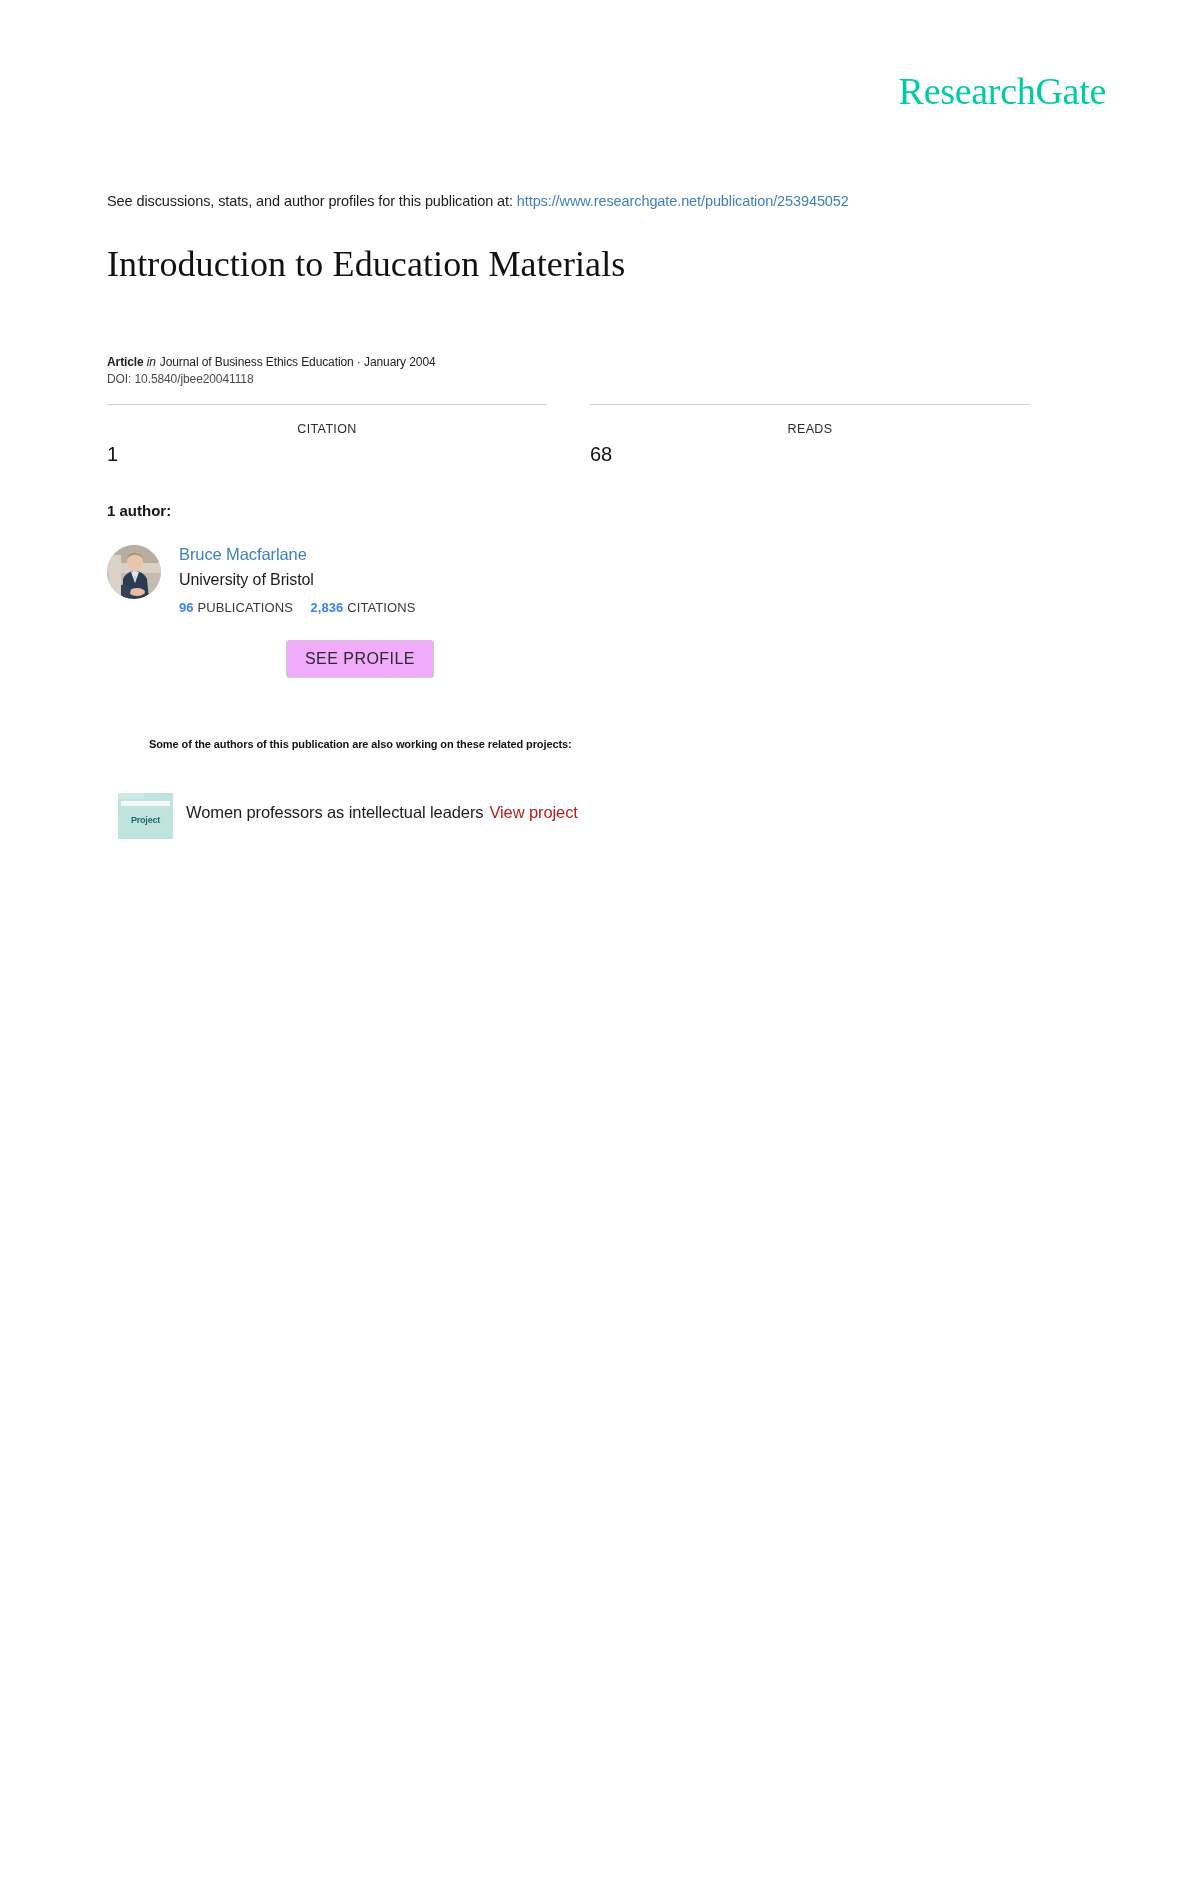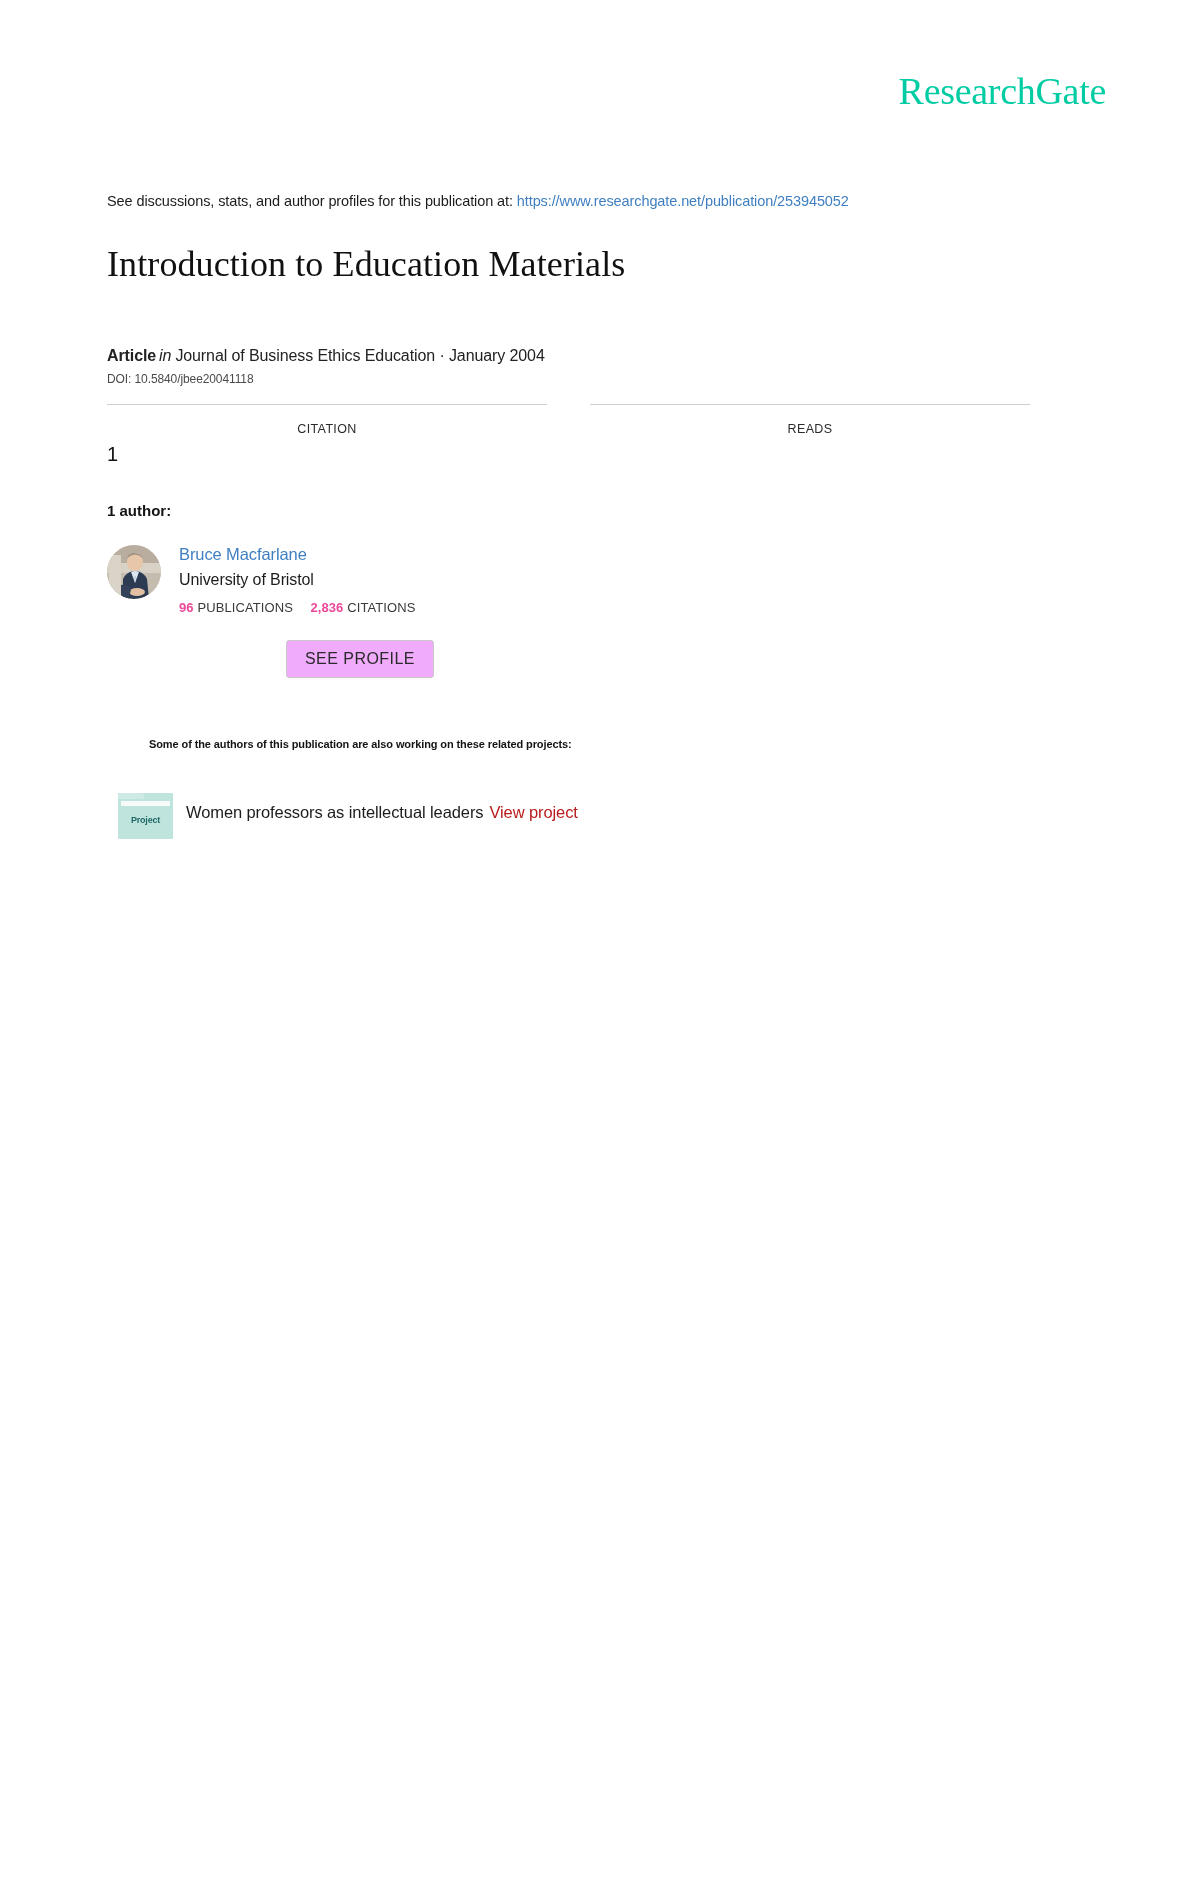--- a/index.html
+++ b/index.html
@@ -64,23 +64,23 @@
     font-family: "Liberation Serif", serif;
     font-size: 36px;
     font-weight: 400;
     color: #111111;
     letter-spacing: 0.1px;
     white-space: nowrap;
   }
 
   .article-line {
     position: absolute;
-    top: 347px;
-    left: 0;
-    font-size: 16px;
+    top: 355px;
+    left: 0;
+    font-size: 12px;
     color: #222222;
     white-space: nowrap;
     letter-spacing: -0.1px;
   }
   .article-line .lbl { font-weight: bold; }
   .article-line .inword { font-style: italic; padding: 0 4px 0 3px; }
 
   .doi-line {
     position: absolute;
     top: 372px;
@@ -168,21 +168,21 @@
     color: #1c1c1c;
     letter-spacing: -0.1px;
   }
   .author-metrics {
     margin-top: 11px;
     font-size: 13px;
     color: #3a3a3a;
     letter-spacing: 0.1px;
     white-space: nowrap;
   }
-  .author-metrics b { color: #ec4899; }
+  .author-metrics b { color: #3b82f6; }
   .metric-gap { display: inline-block; width: 10px; }
 
   .see-profile {
     position: absolute;
     left: 179px;
     top: 640px;
     display: inline-block;
     padding: 9px 18px 9px 18px;
     border: 1px solid #c9c9c9;
     border-radius: 3px;
@@ -309,20 +309,21 @@
 
     <div class="stats">
       <div class="stat-col c1">
         <div class="stat-rule"></div>
         <div class="stat-label">CITATION</div>
         <div class="stat-value">1</div>
       </div>
       <div class="stat-col c2">
         <div class="stat-rule"></div>
         <div class="stat-label">READS</div>
+        <div class="stat-value">68</div>
       </div>
     </div>
 
     <div class="authors-head">1 author:</div>
 
     <div class="author-row">
       <div class="avatar">
         <svg width="54" height="54" viewBox="0 0 54 54">
           <defs>
             <clipPath id="av-clip">

